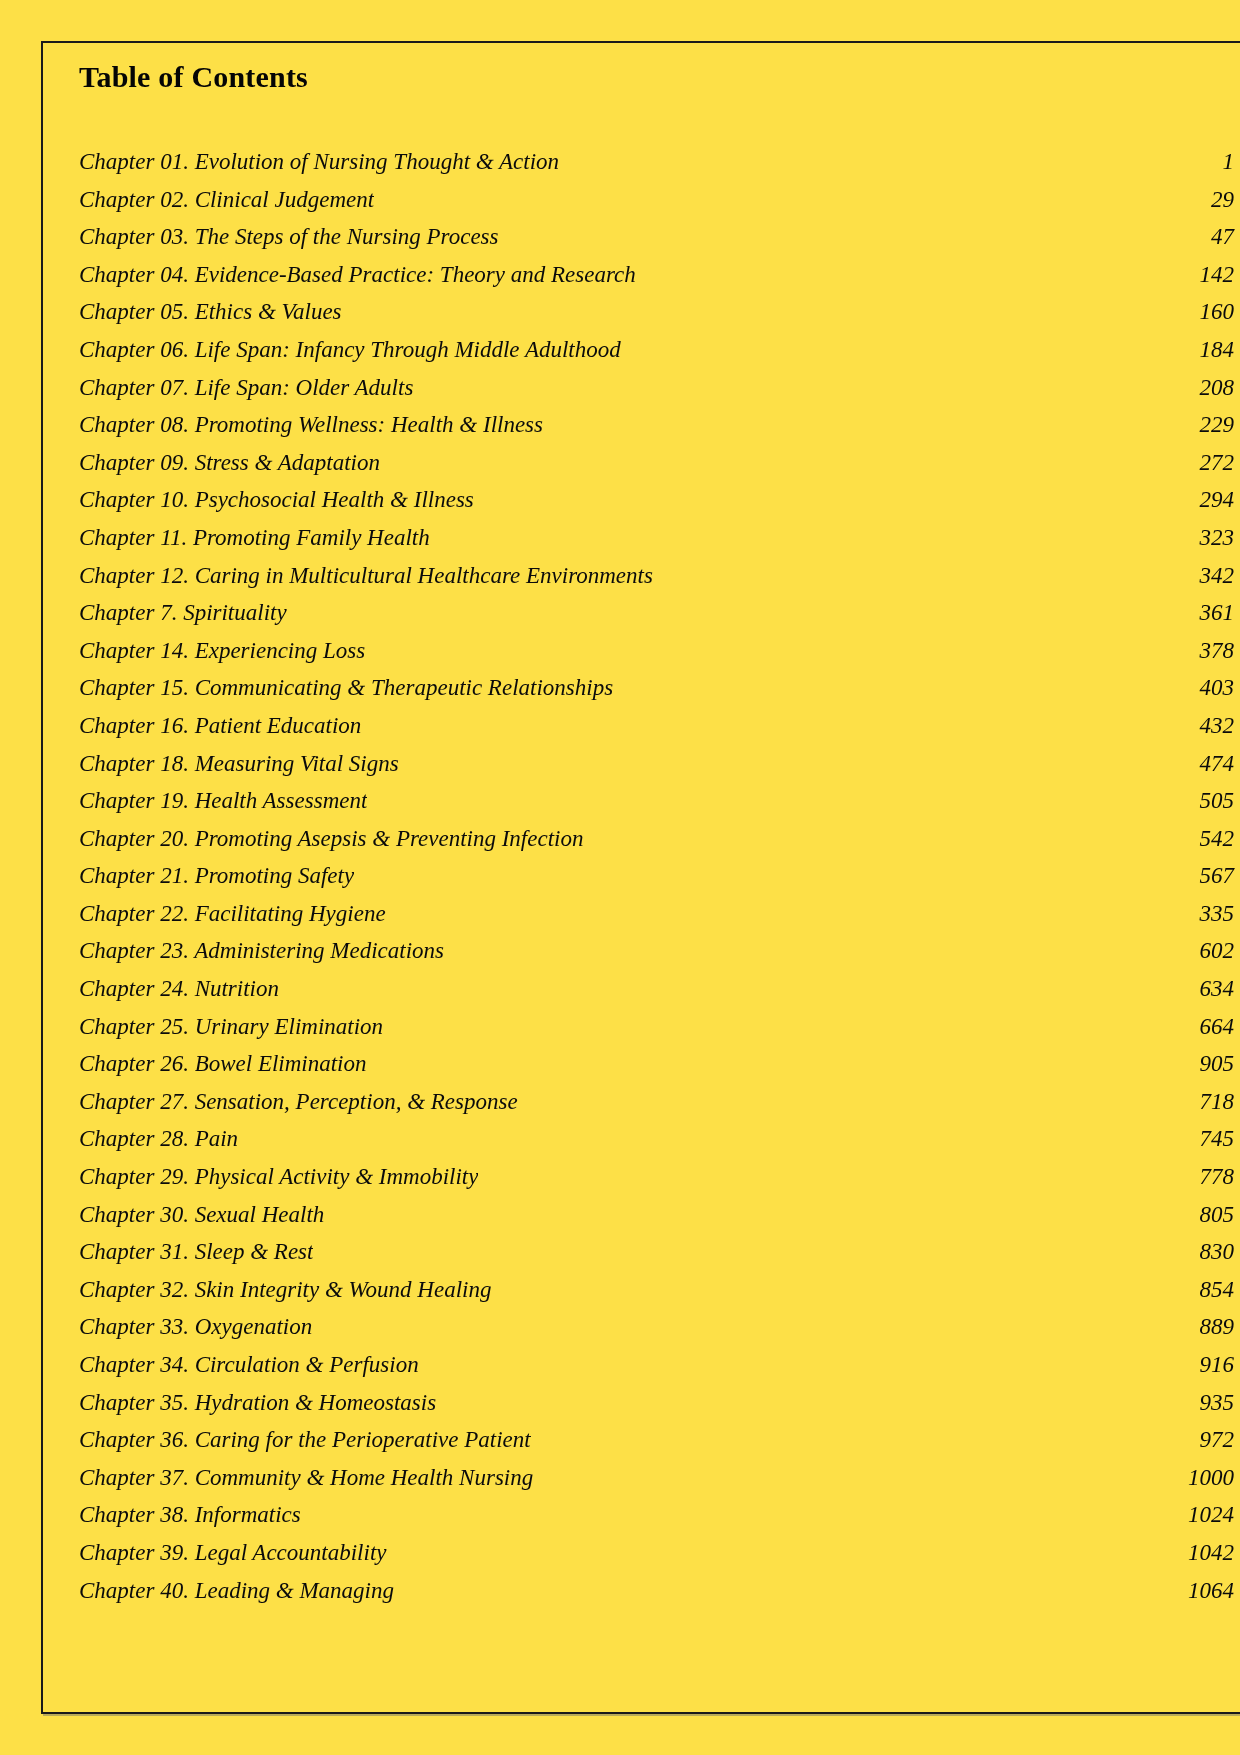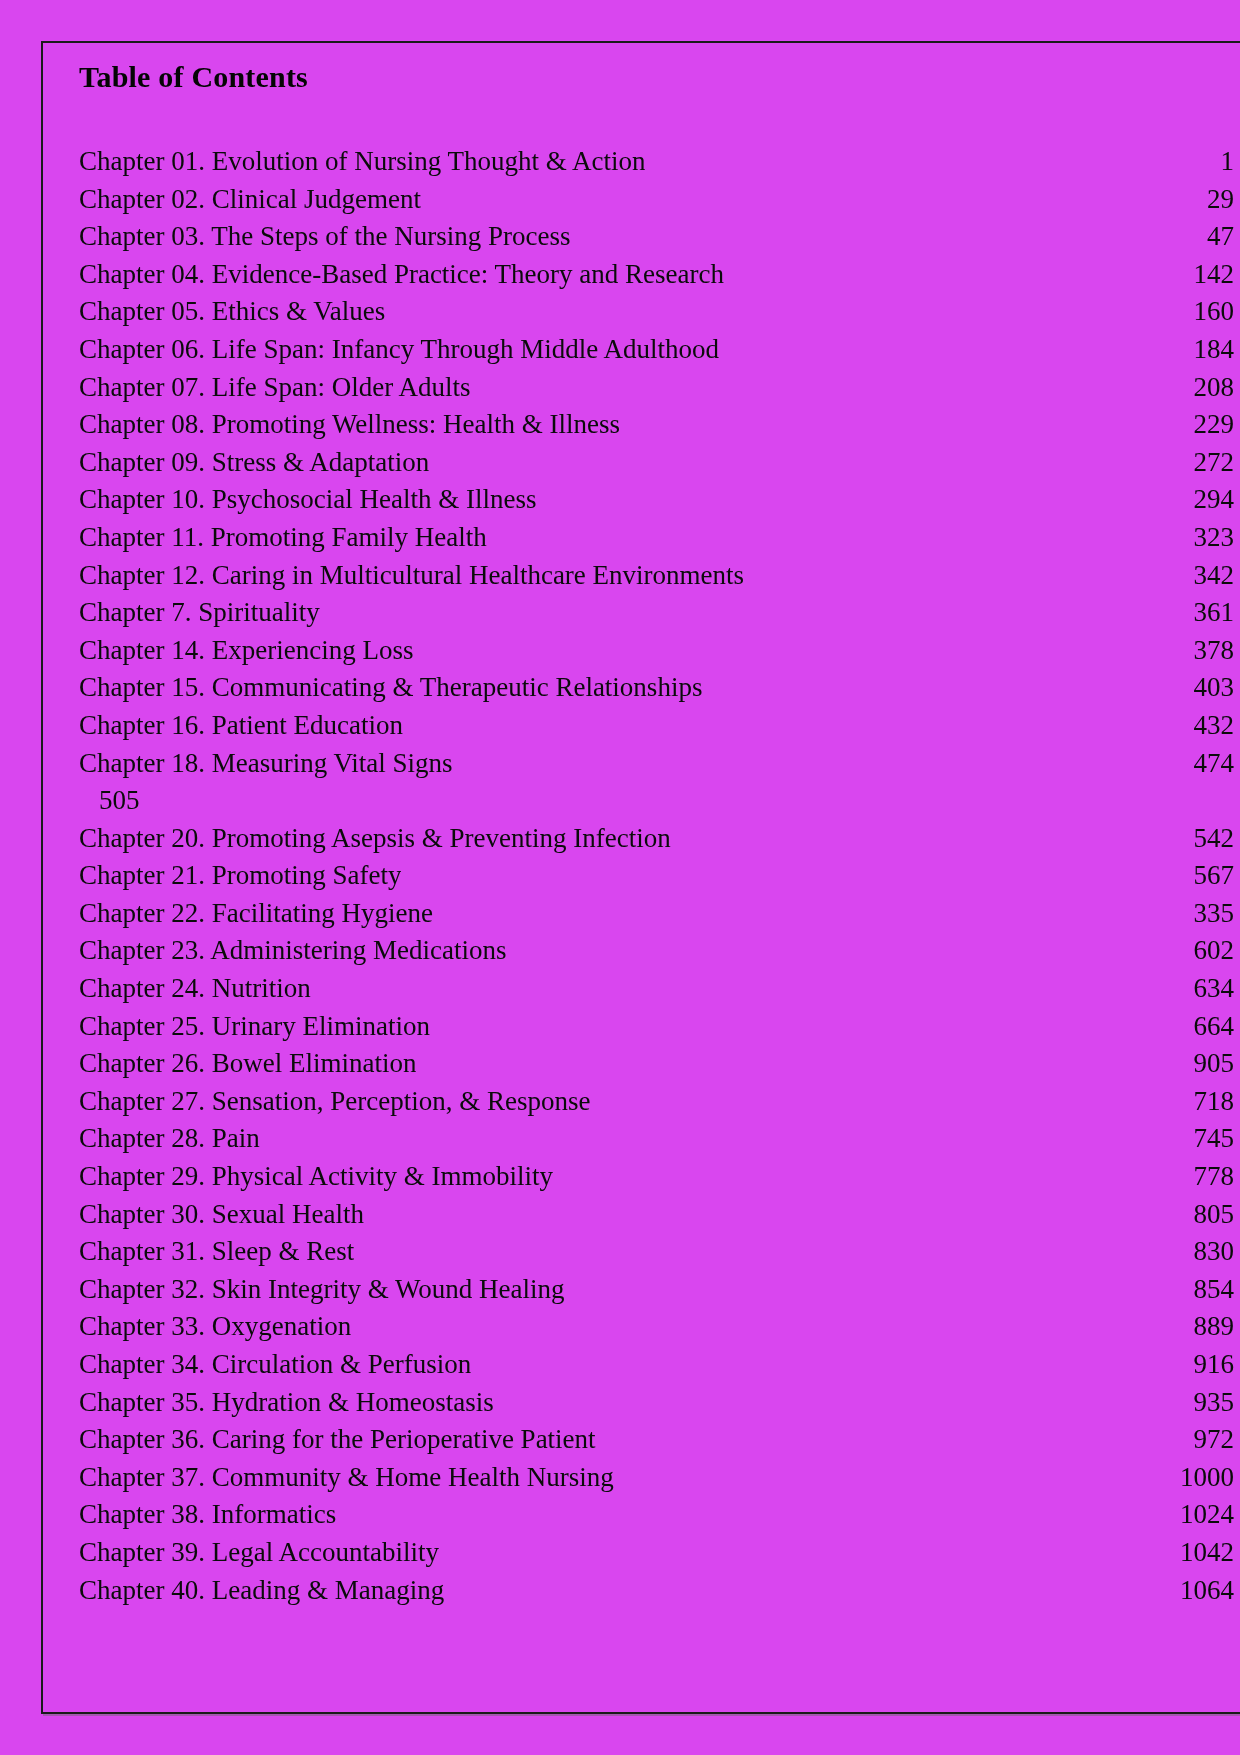--- a/index.html
+++ b/index.html
@@ -4,21 +4,21 @@
 <style>
   html, body {
     margin: 0;
     padding: 0;
     background: #ffffff;
   }
   .page {
     position: relative;
     width: 1240px;
     height: 1755px;
-    background: #d946ef;
+    background: #fde047;
     font-family: "Liberation Serif", "DejaVu Serif", serif;
     color: #0b0b0b;
     overflow: hidden;
   }
   .page-border {
     position: absolute;
     left: 41px;
     top: 41px;
     width: 1155px;
     height: 1669px;
@@ -37,22 +37,23 @@
   }
   .toc {
     margin-top: 48px;
   }
   .toc-row {
     display: flex;
     justify-content: space-between;
     align-items: flex-start;
     height: 37.6px;
     line-height: 37.6px;
-    font-size: 27px;
+    font-size: 23px;
     white-space: nowrap;
+    font-style: italic;
   }
   .toc-label {
     flex: 0 1 auto;
     overflow: hidden;
   }
   .toc-page {
     flex: 0 0 auto;
     text-align: right;
     padding-left: 20px;
   }
@@ -145,20 +146,21 @@
     <span class="toc-page">432</span>
   </div>
 
 
   <div class="toc-row">
     <span class="toc-label">Chapter 18. Measuring Vital Signs</span>
     <span class="toc-page">474</span>
   </div>
 
   <div class="toc-row">
+    <span class="toc-label">Chapter 19. Health Assessment</span>
     <span class="toc-page">505</span>
   </div>
 
   <div class="toc-row">
     <span class="toc-label">Chapter 20. Promoting Asepsis &amp; Preventing Infection</span>
     <span class="toc-page">542</span>
   </div>
 
   <div class="toc-row">
     <span class="toc-label">Chapter 21. Promoting Safety</span>

